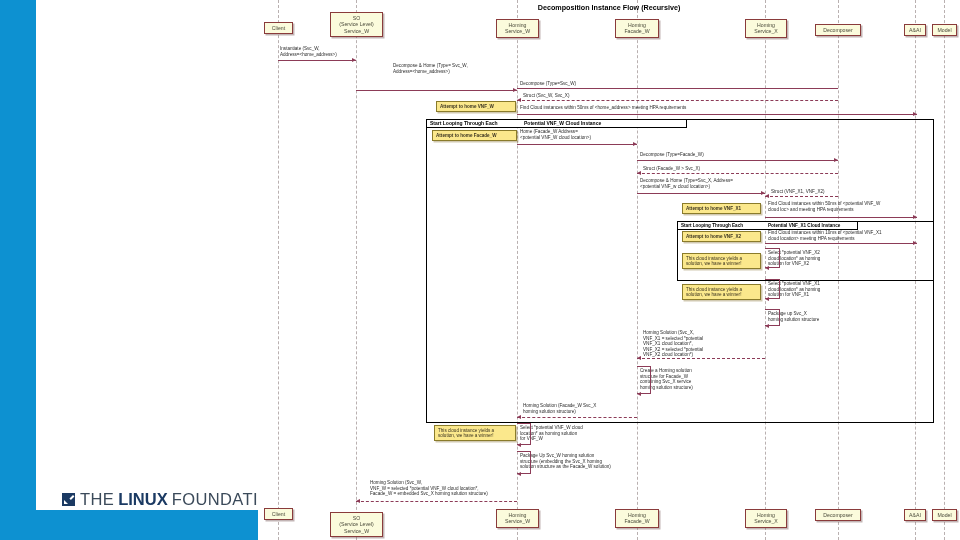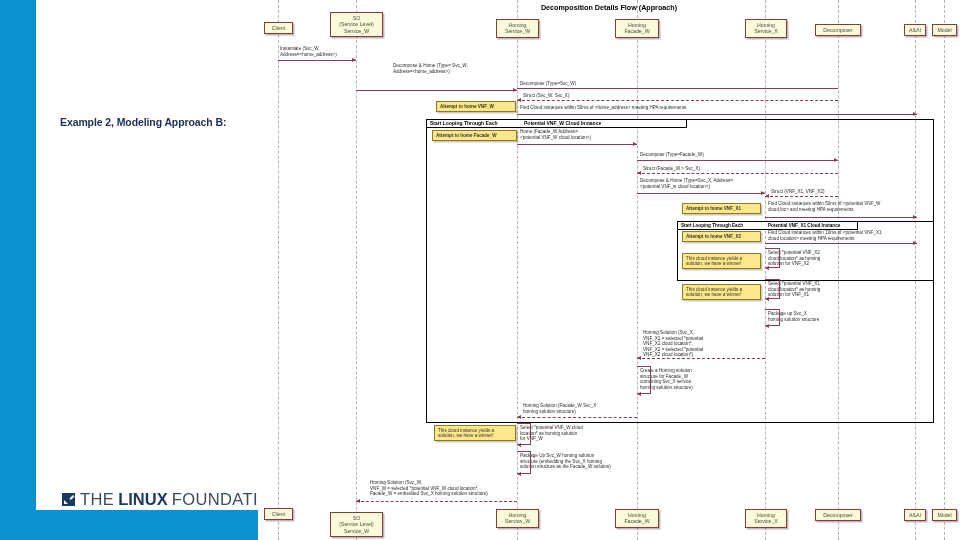--- a/index.html
+++ b/index.html
@@ -104,33 +104,32 @@
 </head>
 <body>
 
 <div id="slide">
 
   <div id="top-rule"></div>
   <div id="left-bar"></div>
   <div id="bottom-band"></div>
 
   <div id="title-block">
-    <div id="eyebrow">Example 2, Modeling Approach B:</div>
   </div>
 
   <div id="logo">
     <span id="logo-mark"></span>
     <span class="logo-word">THE</span>
     <span class="logo-word bold" style="margin-left:4px;">LINUX</span>
     <span class="logo-word" style="margin-left:4px;">FOUNDATION</span>
   </div>
 
   <div id="diagram">
 
-    <div id="diagram-title">Decomposition Details Flow (Approach)</div>
+    <div id="diagram-title">Decomposition Instance Flow (Recursive)</div>
 
     <div class="lifeline-dash" style="left:20px;"></div>
     <div class="lifeline-dash" style="left:98px;"></div>
     <div class="lifeline-dash" style="left:259px;"></div>
     <div class="lifeline-dash" style="left:379px;"></div>
     <div class="lifeline-dash" style="left:507px;"></div>
     <div class="lifeline-dash" style="left:580px;"></div>
     <div class="lifeline-dash" style="left:657px;"></div>
     <div class="lifeline-dash" style="left:686px;"></div>
 

